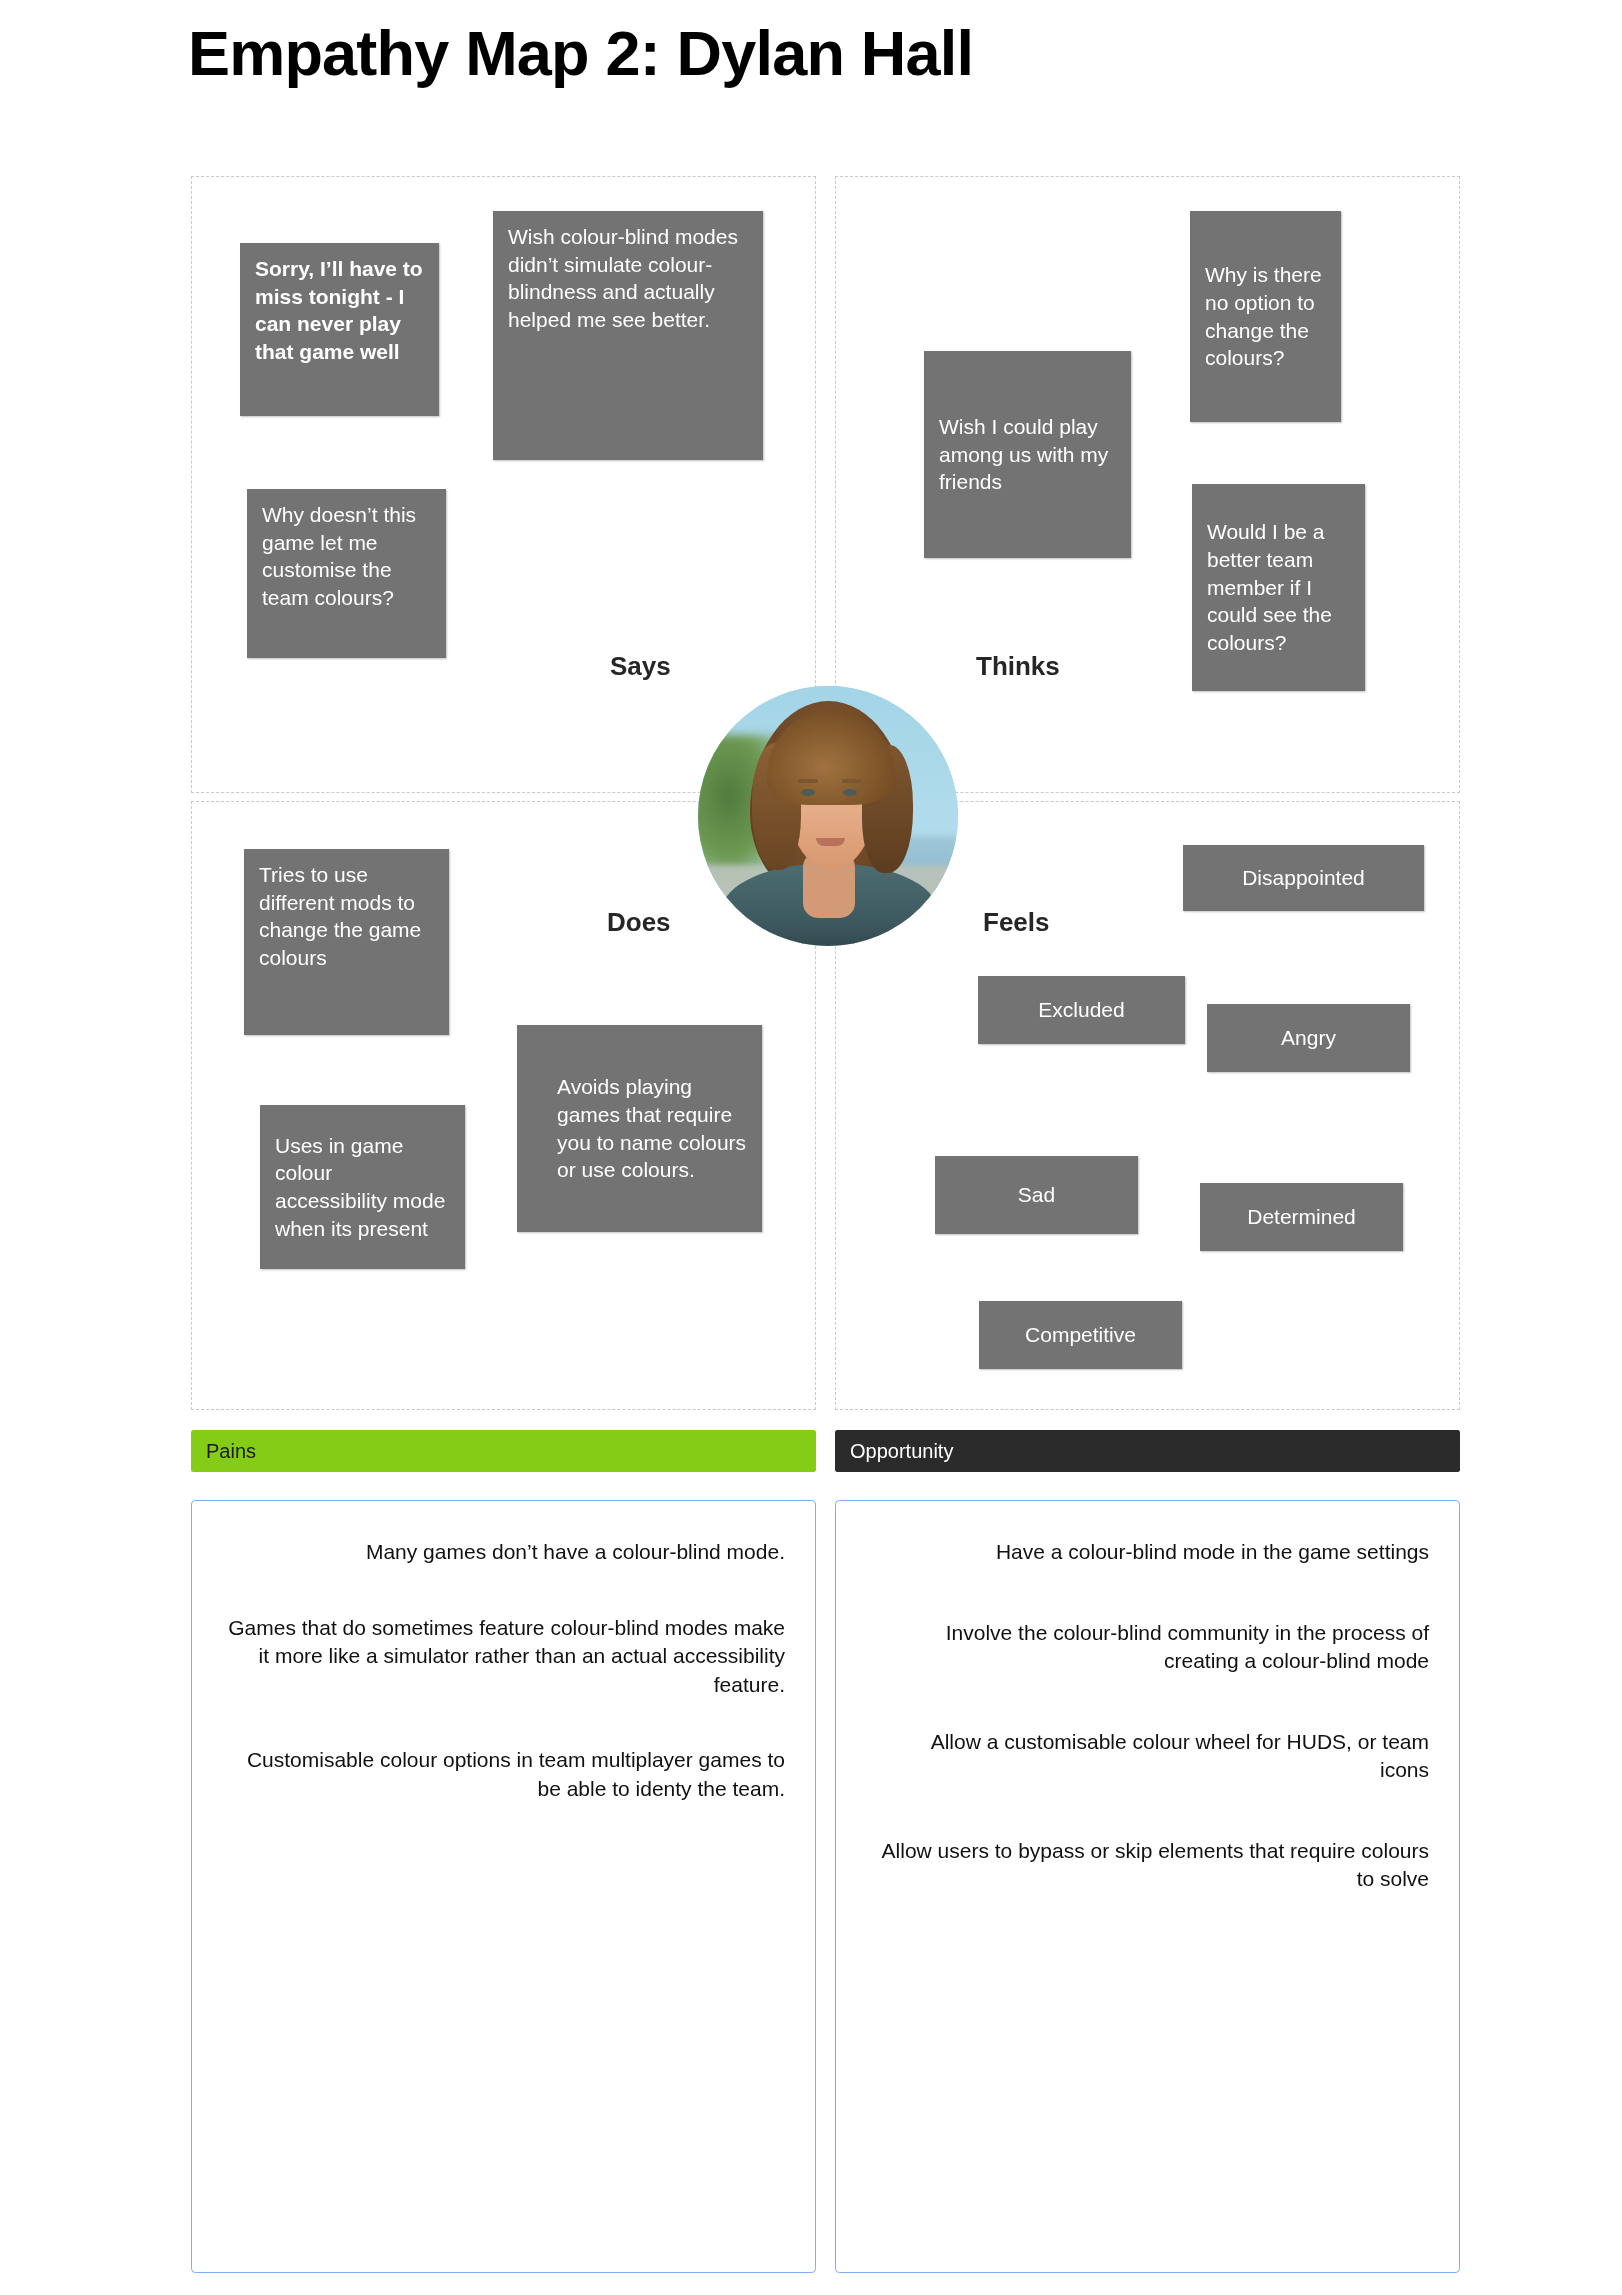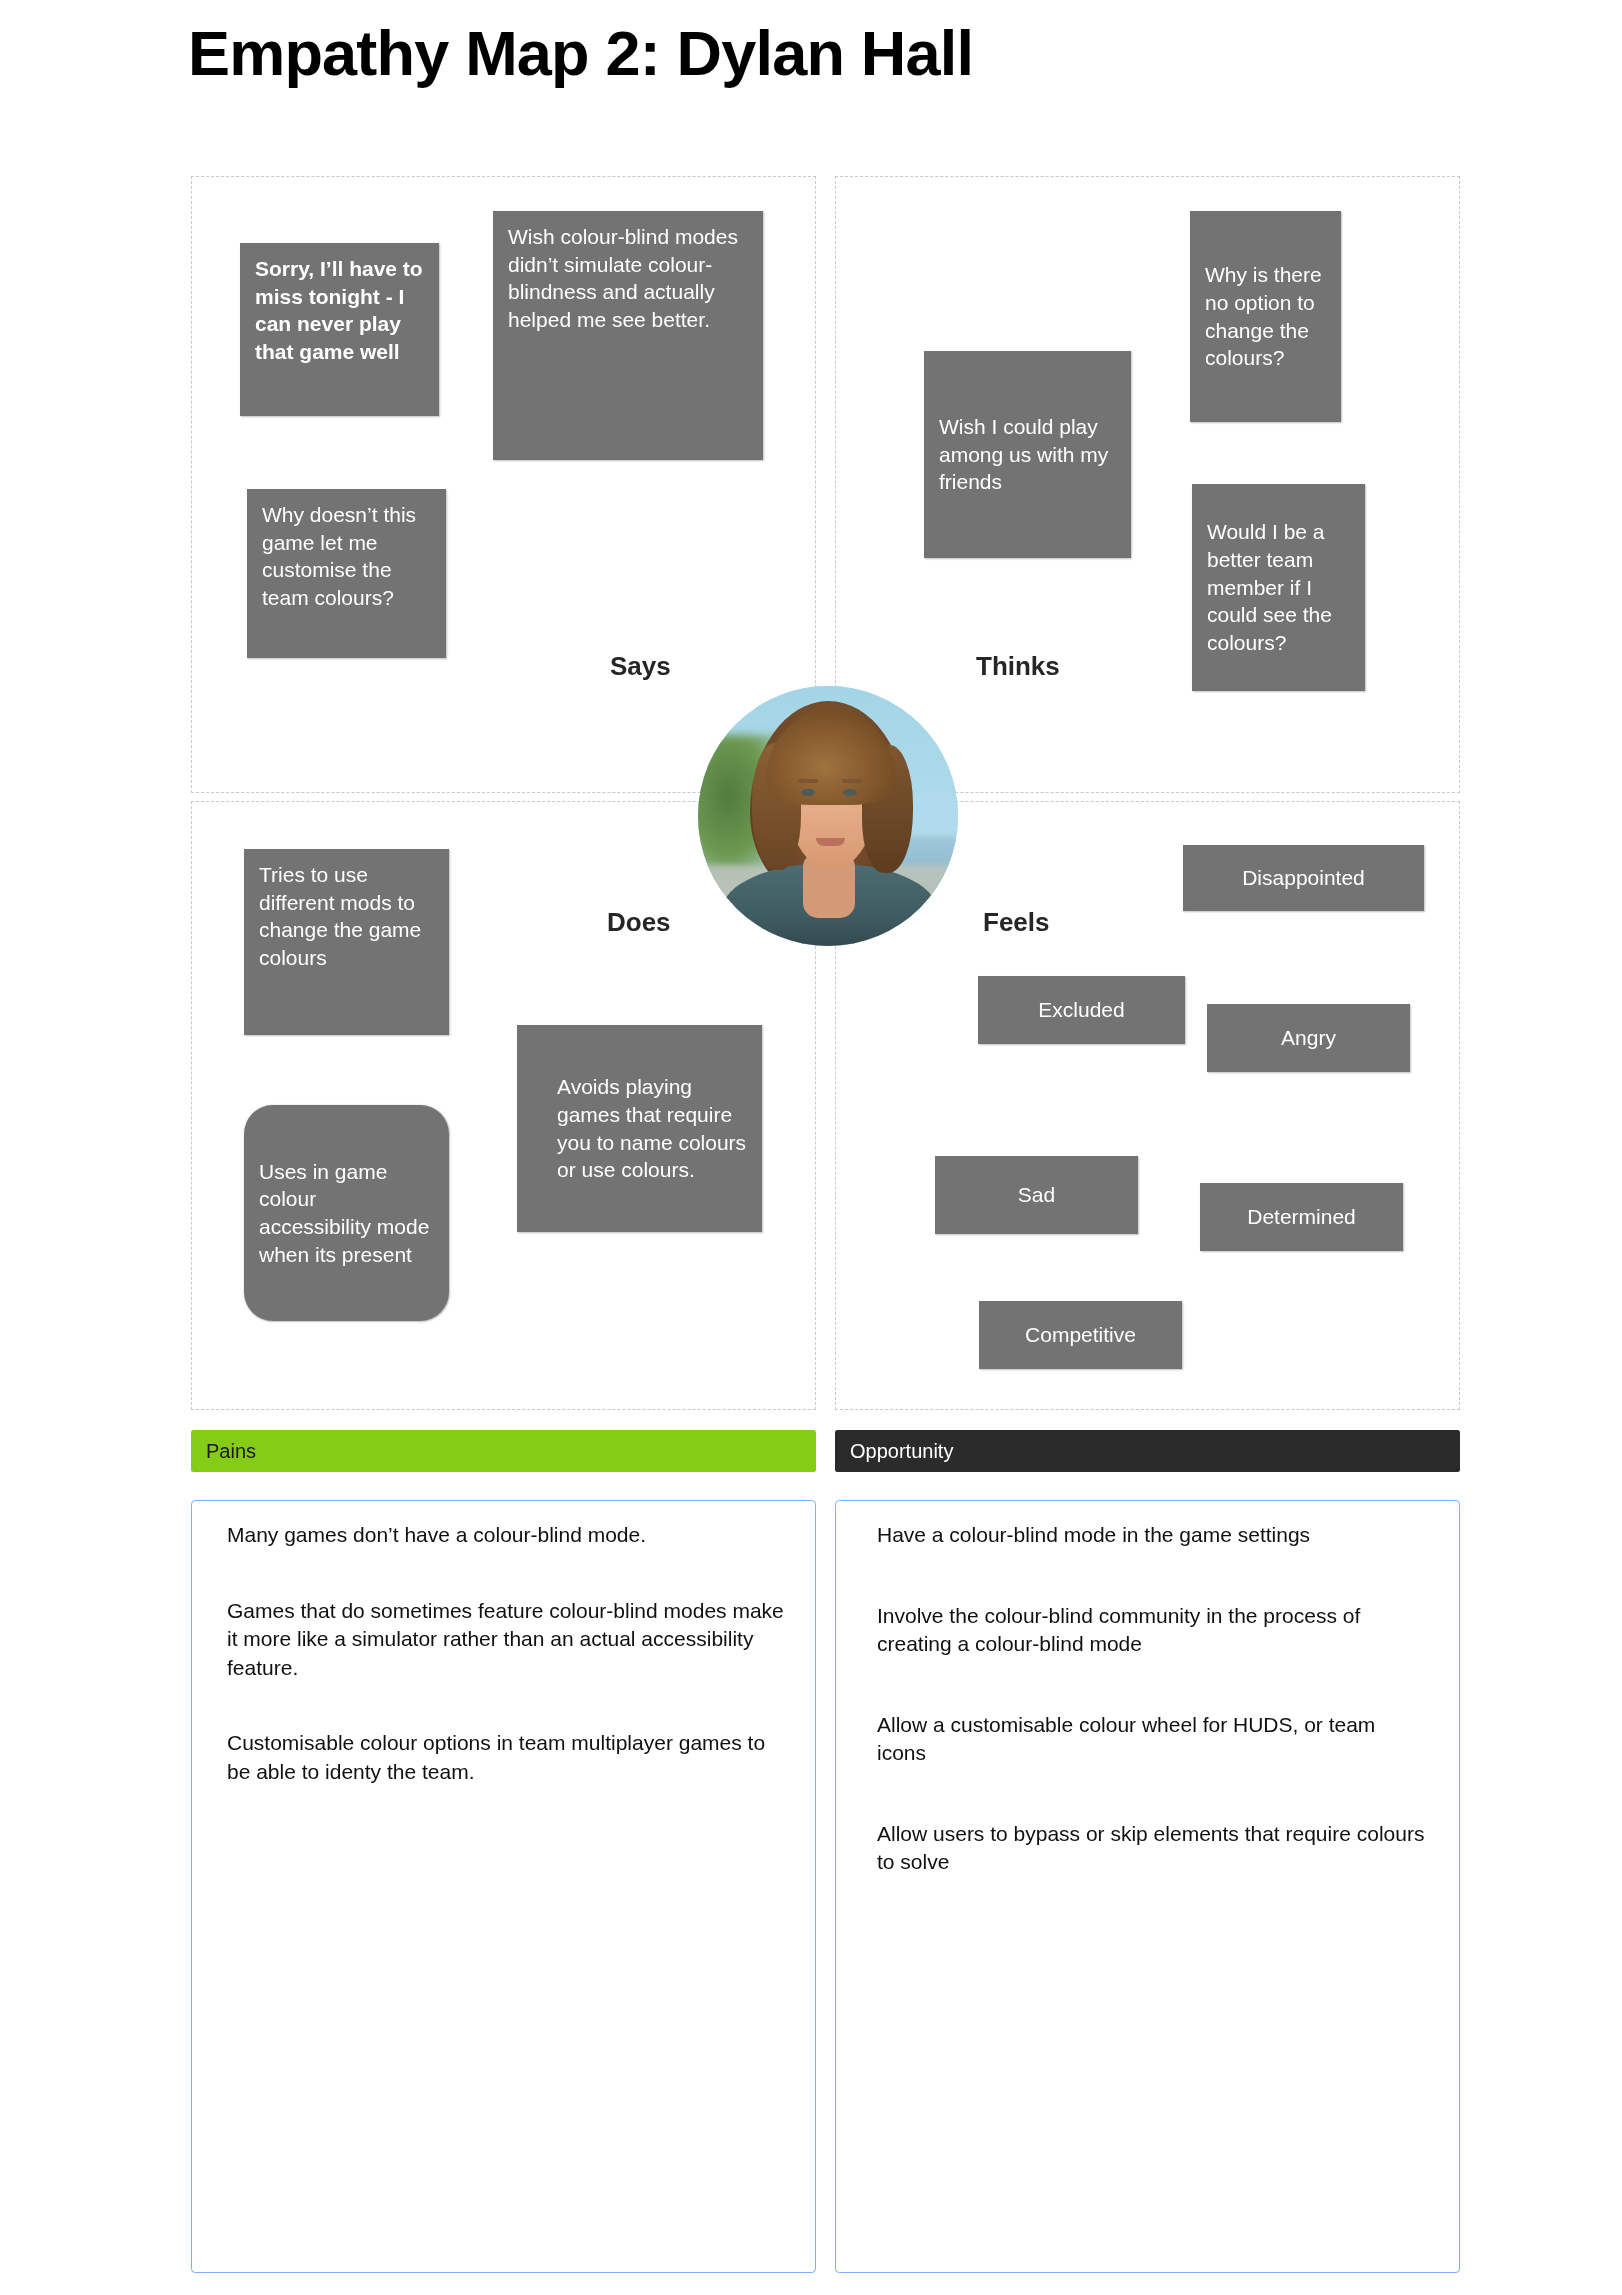--- a/index.html
+++ b/index.html
@@ -83,21 +83,21 @@
   #note-says-2 { left: 247px;  top: 489px;  width: 199px; height: 169px; }
 
   
   #note-thinks-0 { left: 924px; top: 351px;  width: 207px; height: 207px; }
   #note-thinks-1 { left: 1190px; top: 211px;  width: 151px; height: 211px; }
   #note-thinks-2 { left: 1192px; top: 484px;  width: 173px; height: 207px; }
 
   
   #note-does-0 { left: 244px;  top: 849px; width: 205px; height: 186px; }
   #note-does-1 { left: 517px;  top: 1025px; width: 245px; height: 207px; padding-left: 40px; }
-  #note-does-2 { left: 244px;  top: 1105px; width: 205px; height: 216px; border-radius: 29px; }
+  #note-does-2 { left: 260px;  top: 1105px; width: 205px; height: 164px; }
 
   
   #note-feels-0 { left: 1183px; top: 845px; width: 241px; height: 66px; }
   #note-feels-1 { left: 978px; top: 976px; width: 207px; height: 68px; }
   #note-feels-2 { left: 1207px; top: 1004px; width: 203px; height: 68px; }
   #note-feels-3 { left: 935px; top: 1156px; width: 203px; height: 78px; }
   #note-feels-4 { left: 1200px; top: 1183px; width: 203px; height: 68px; }
   #note-feels-5 { left: 979px; top: 1301px; width: 203px; height: 68px; }
 
   
@@ -232,21 +232,22 @@
   }
 
   
   .panel {
     position: absolute;
     top: 1500px;
     height: 773px;
     border: 1.7px solid #7eaef5;
     border-radius: 4.2px;
     background: #ffffff;
-    padding: 20px 30px 0 35px;
+    padding: 37px 30px 0 35px;
+    text-align: right;
   }
   #panel-pains       { left: 191px; width: 625px; }
   #panel-opportunity { left: 835px; width: 625px; padding-left: 41px; }
 
   .panel-item {
     font-size: 21px;
     line-height: 1.36;
     color: #111111;
     margin-bottom: 47px;
   }

